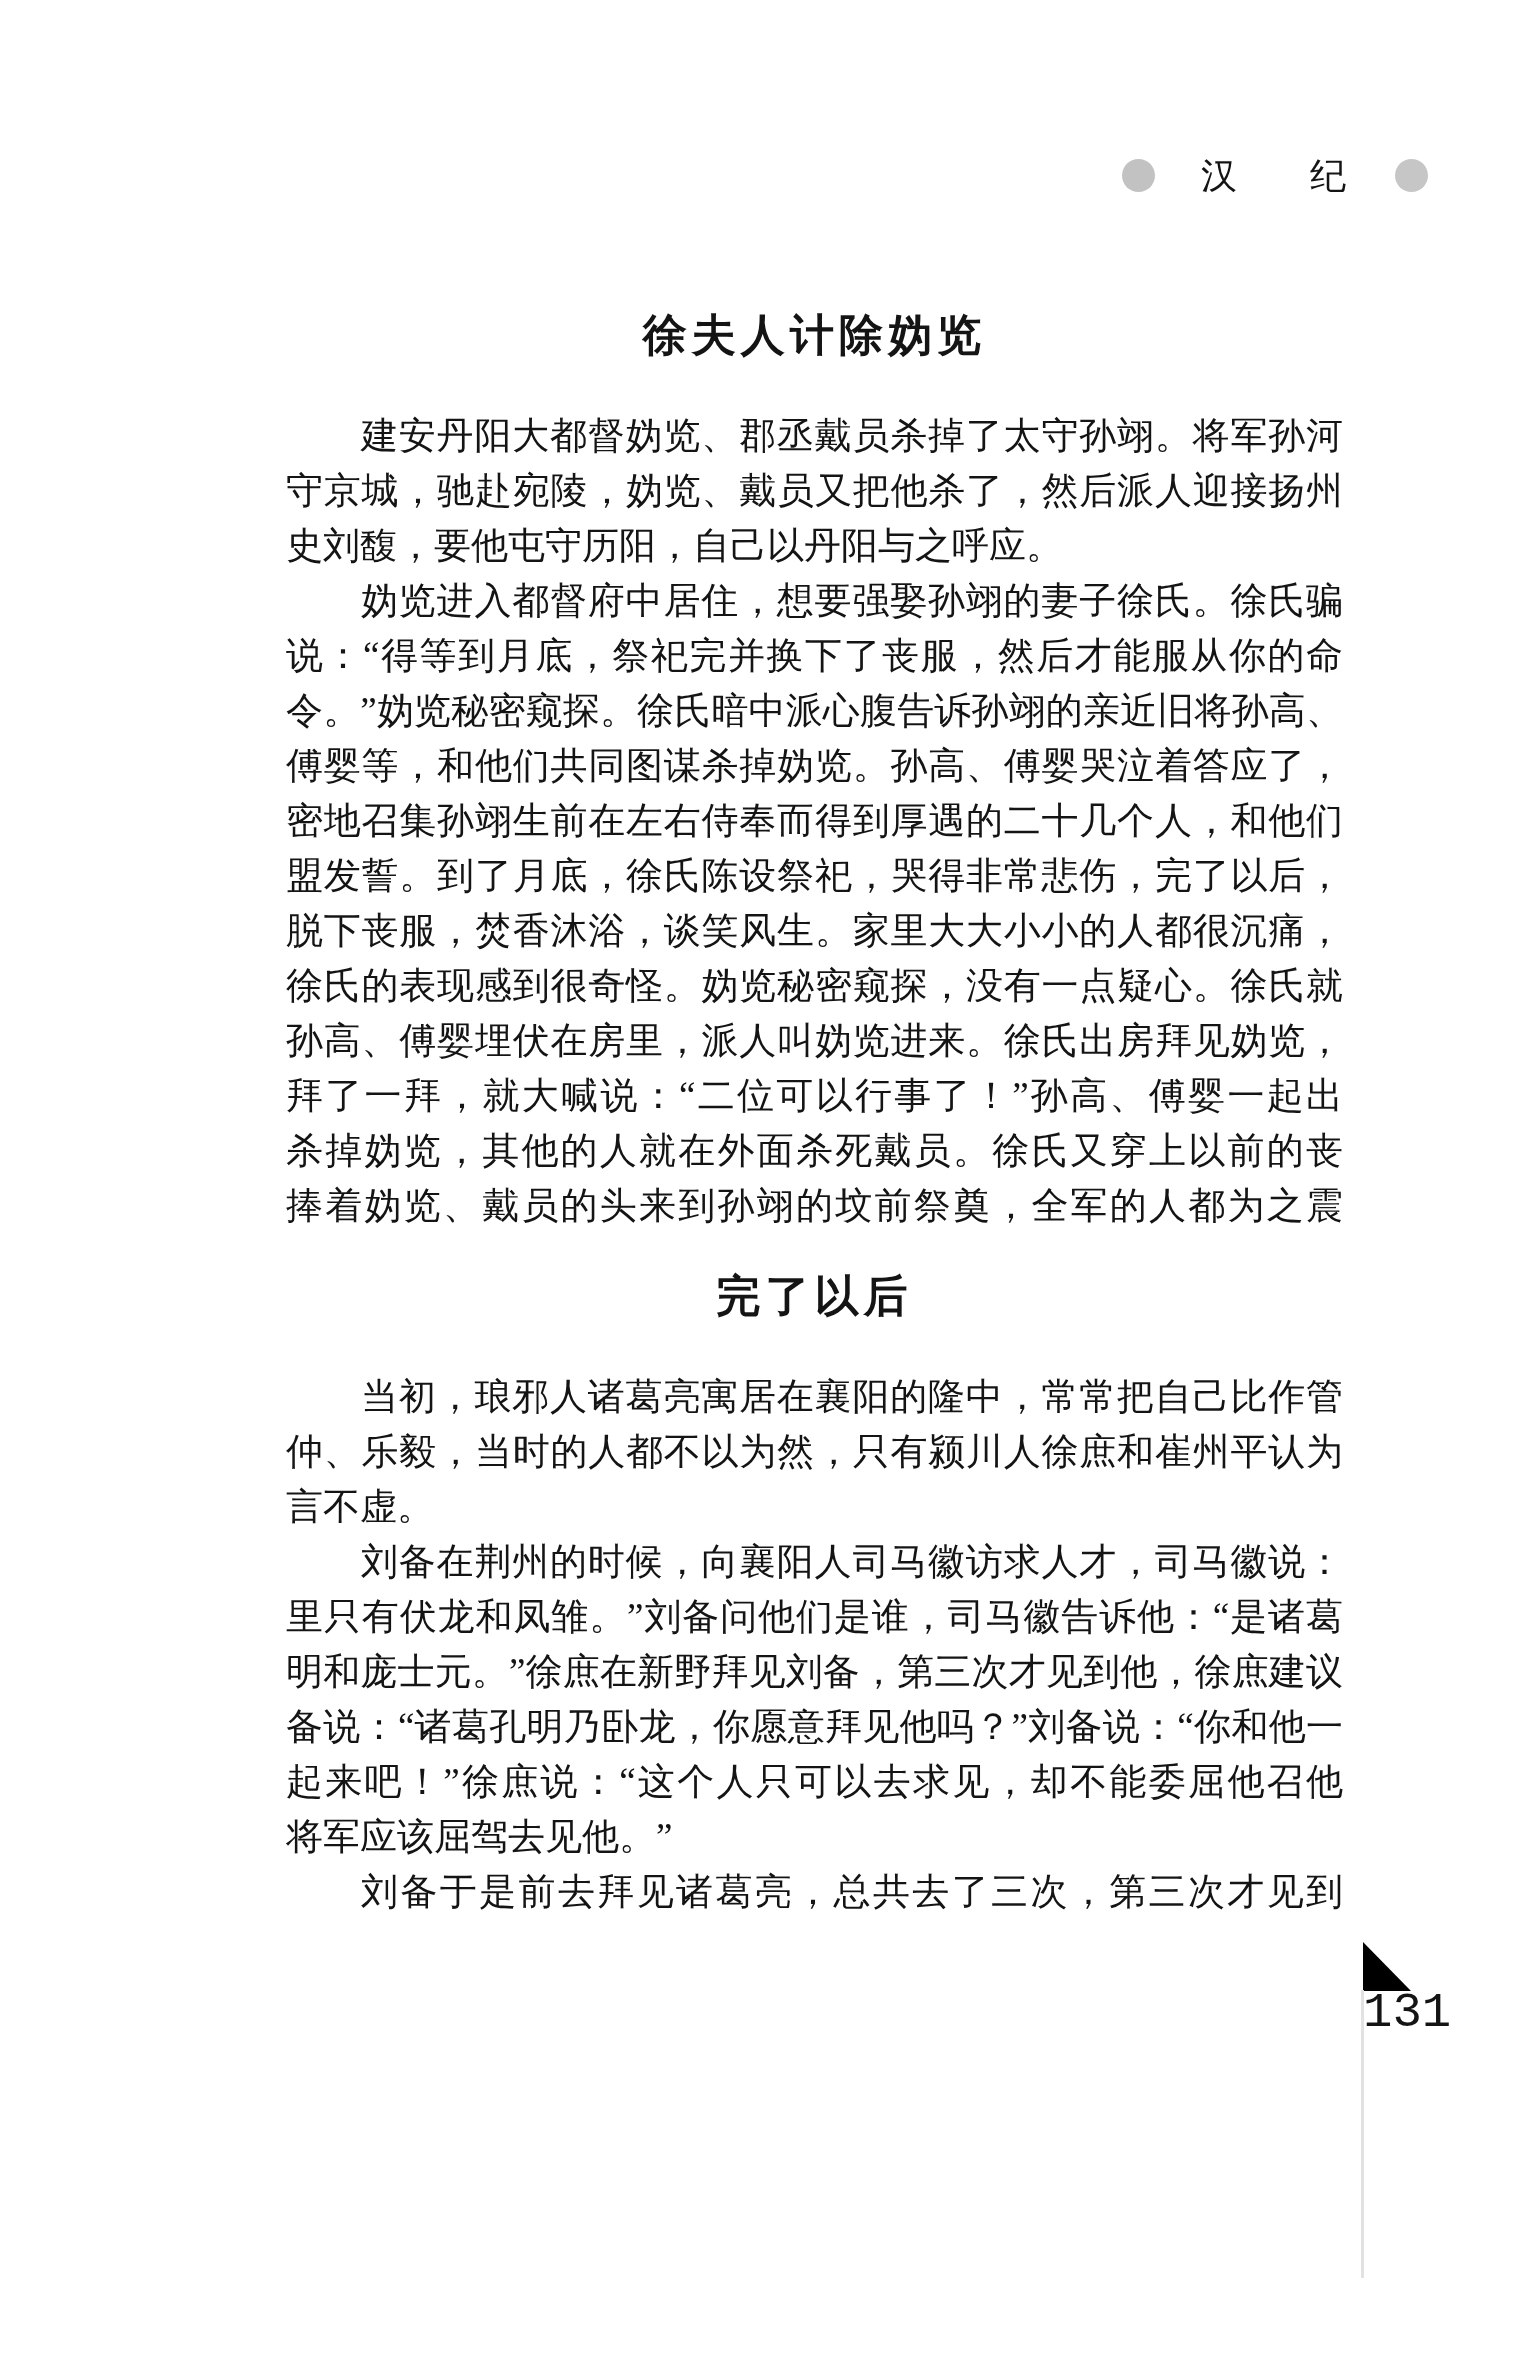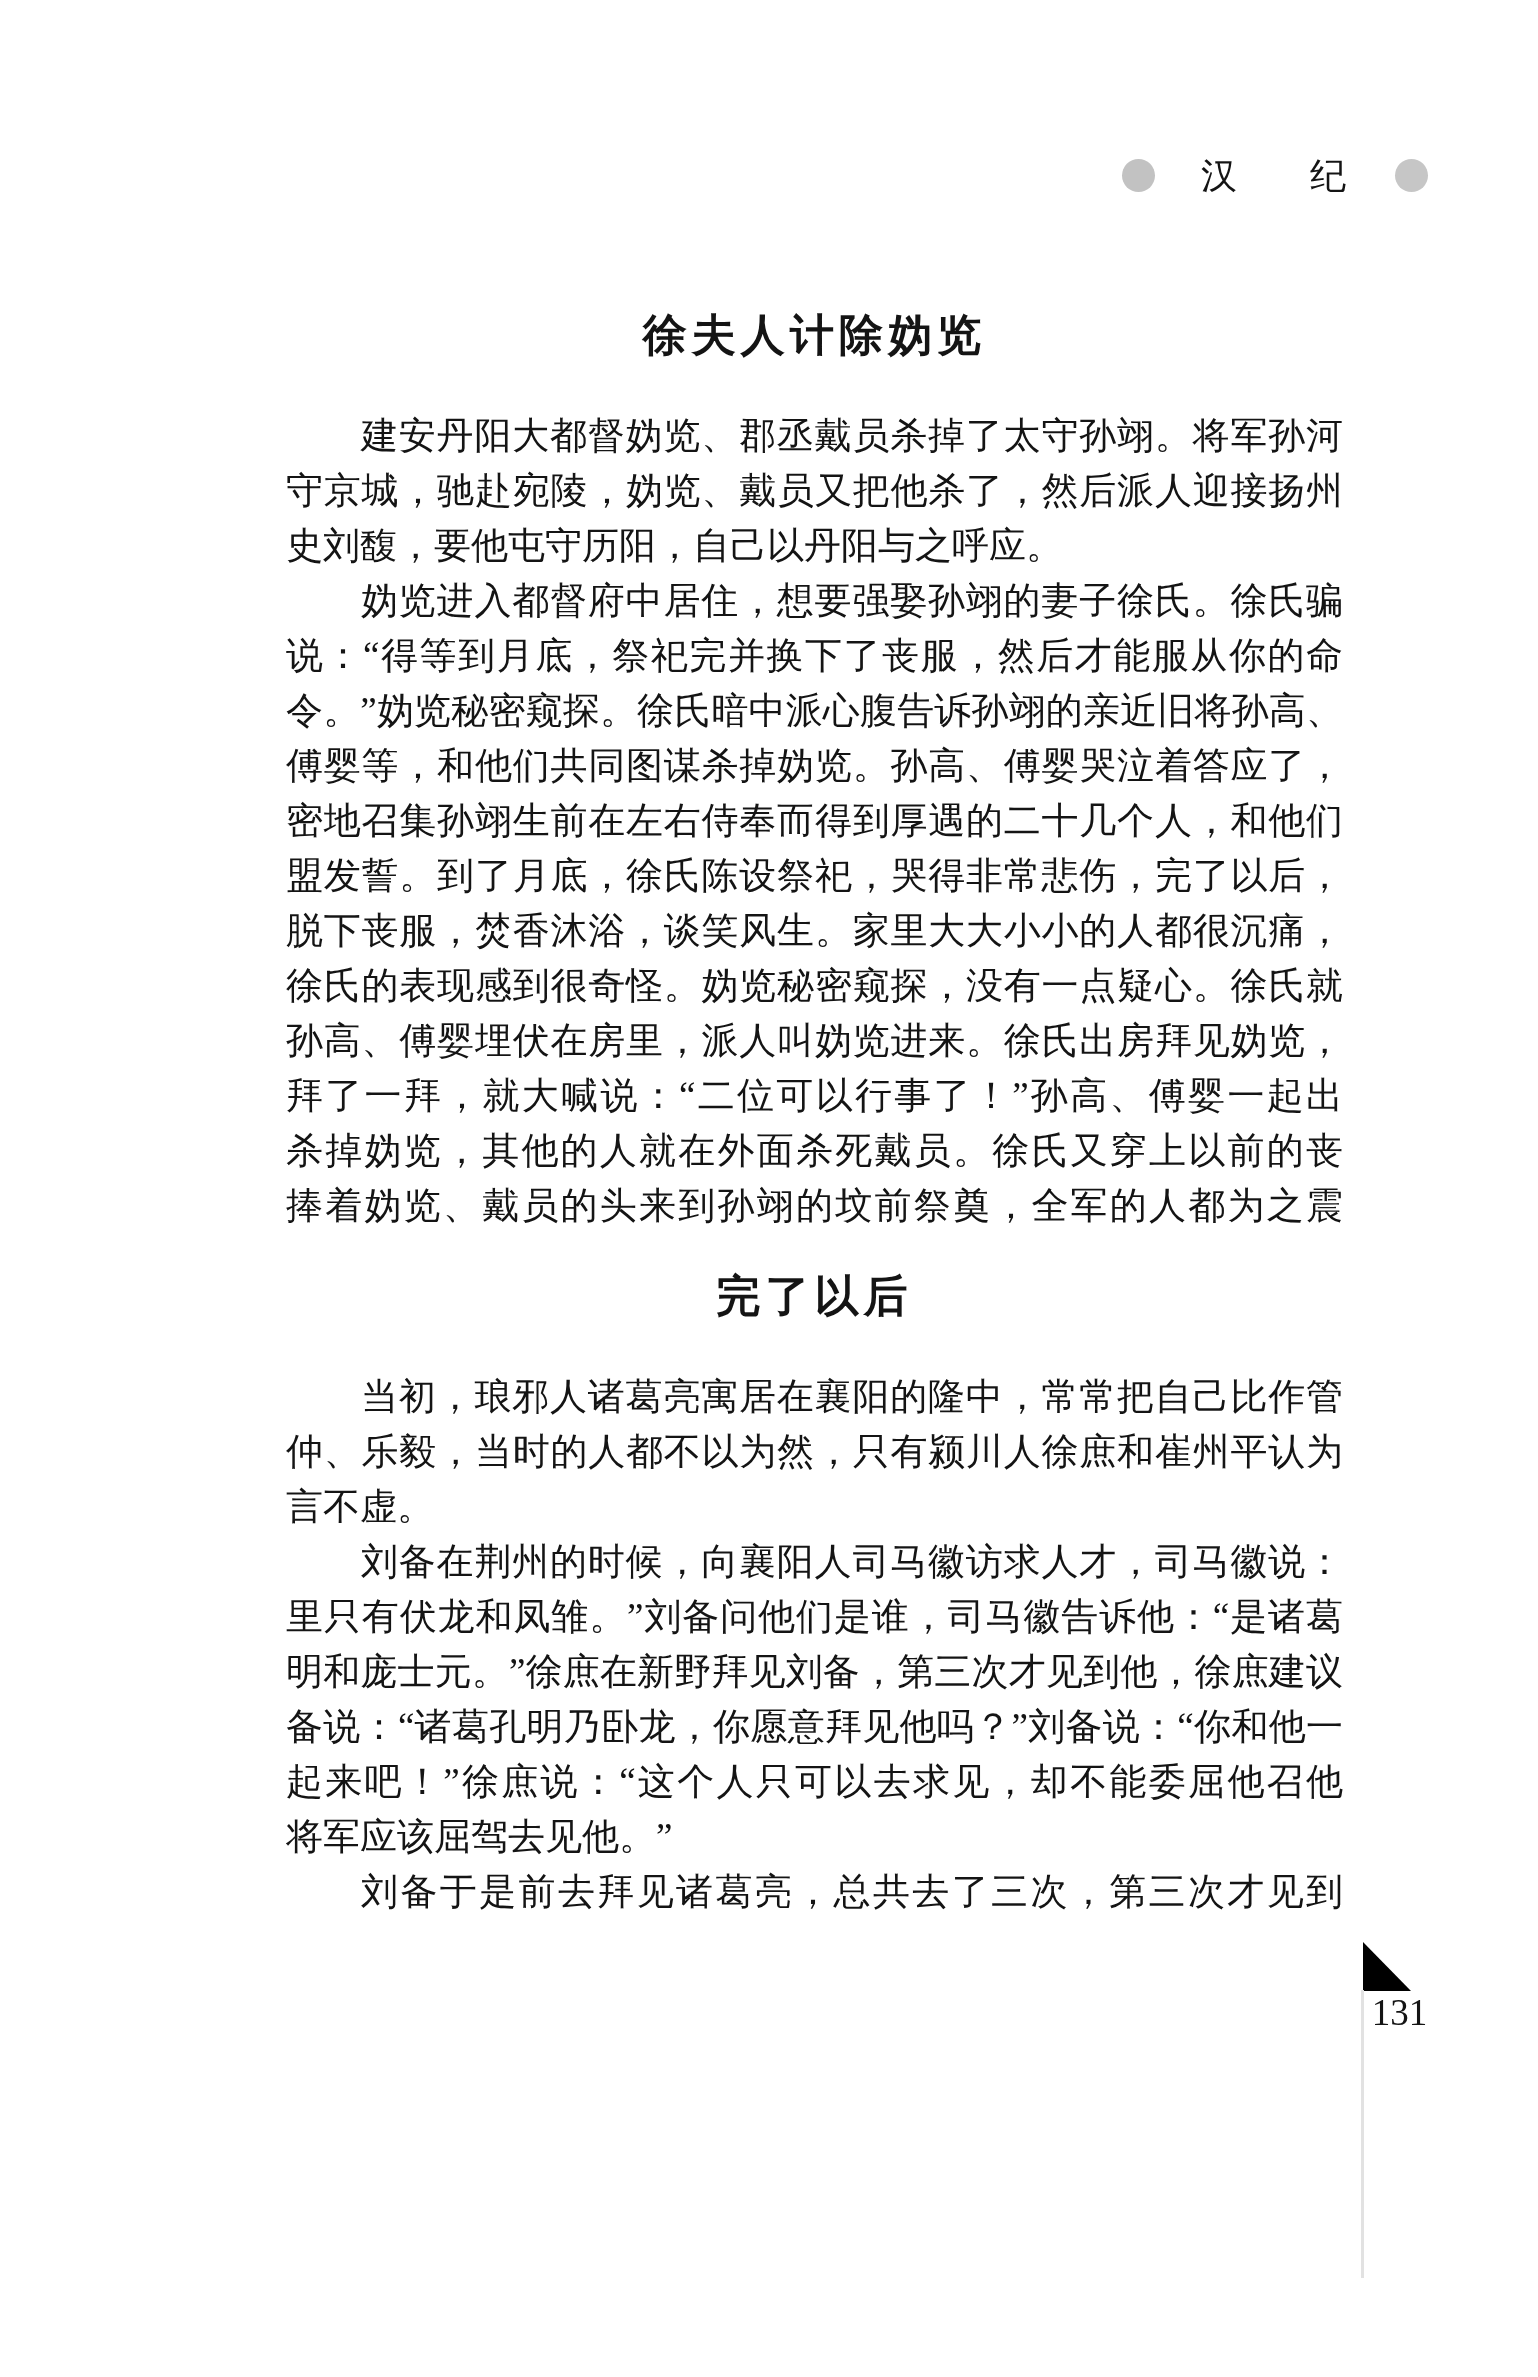--- a/index.html
+++ b/index.html
@@ -87,22 +87,22 @@
     background: #e2e2e2;
   }
   .page-number {
     position: absolute;
     left: 1363px;
     top: 1989px;
     width: 73px;
     height: 48px;
     line-height: 48px;
     text-align: center;
-    font-size: 37px;
-    font-family: Liberation Serif, serif;
+    font-size: 49px;
+    font-family: Liberation Mono, monospace;
     color: #141414;
   }
 </style>
 </head>
 <body>
 
 <div class="page" style="color: rgb(20, 20, 20);">
 
   <header class="running-head">
     <span class="dot left" style="background: rgb(194, 194, 194);"></span>

